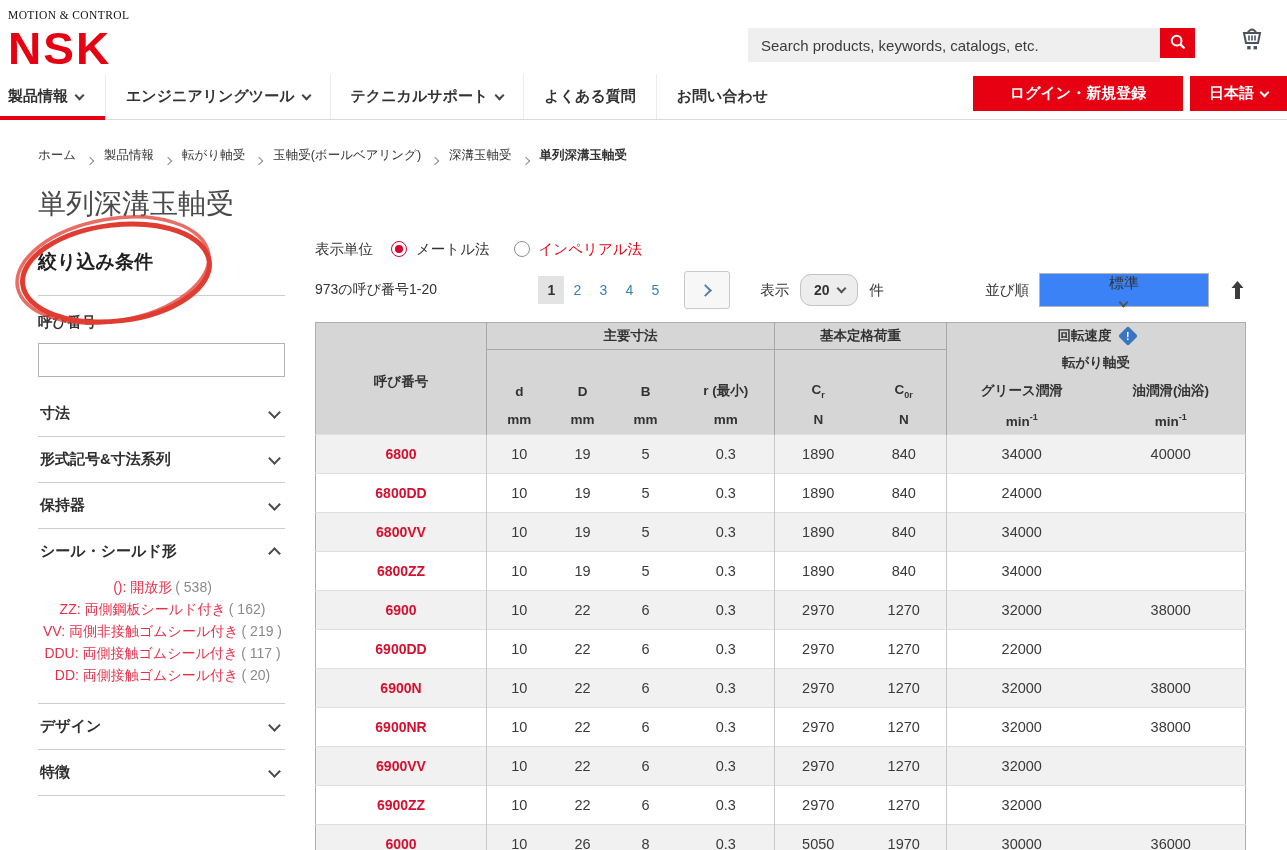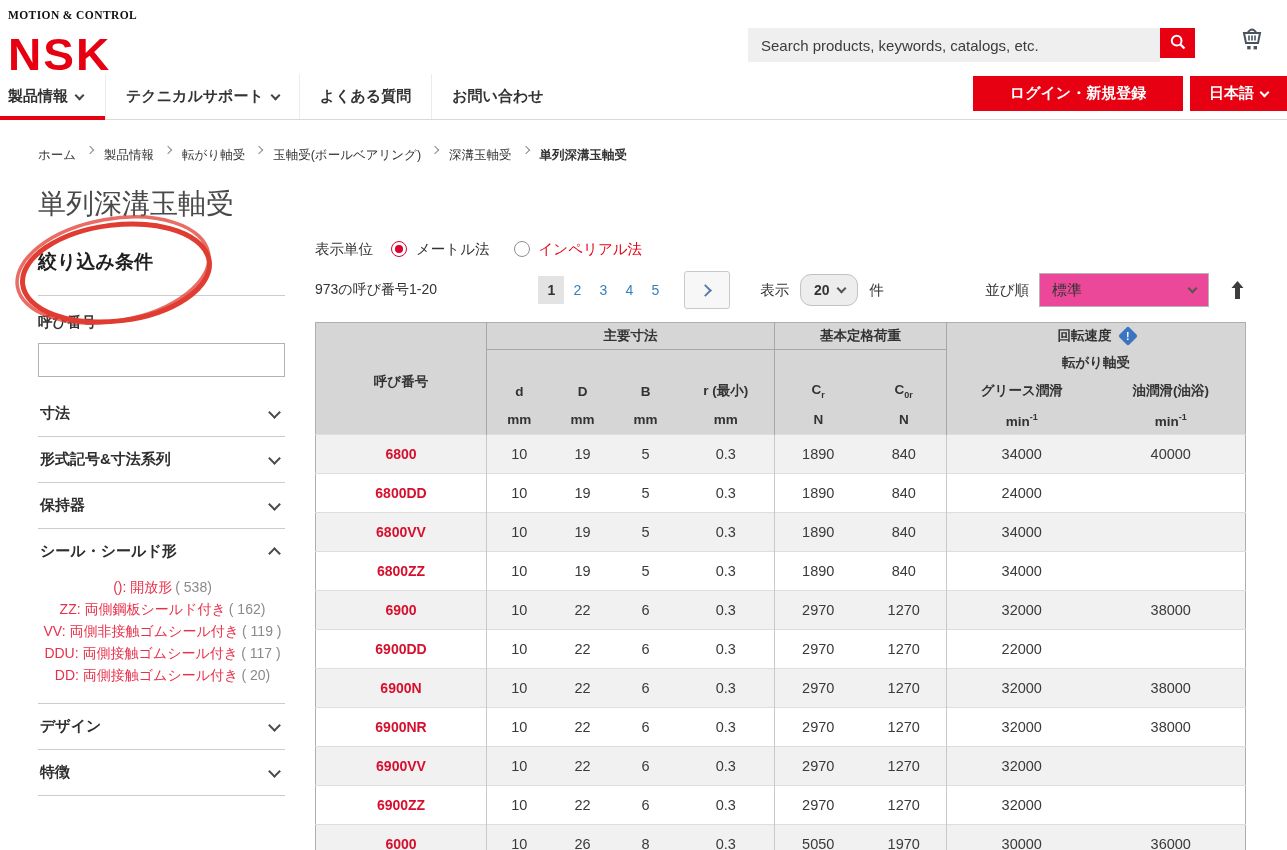--- a/index.html
+++ b/index.html
@@ -14,41 +14,41 @@
   .chev{display:inline-block;width:8px;height:8px;border-right:2px solid #444;border-bottom:2px solid #444;transform:rotate(45deg);}
   .chev.up{transform:rotate(-135deg);}
   .chev.right{transform:rotate(-45deg);}
   .chev.white{border-color:#fff;width:7px;height:7px;}
   .chev.small{width:6px;height:6px;border-width:1.5px;border-color:#8a8a8a;}
   .chev.blue{border-color:#5b7fa6;width:9px;height:9px;}
 
   
   .header-top{display:flex;align-items:flex-start;padding:10px 20px 0 8px;height:74px;}
   .logo{display:flex;flex-direction:column;line-height:1;}
-  .logo-tagline{font-family:"Liberation Serif","DejaVu Serif",serif;font-weight:700;font-size:11.5px;color:#111;letter-spacing:.4px;margin-bottom:12px;}
+  .logo-tagline{font-family:"Liberation Serif","DejaVu Serif",serif;font-weight:400;font-size:11.5px;color:#111;letter-spacing:.4px;margin-bottom:6px;}
   .logo-brand{font-size:46px;font-weight:800;color:#e60012;letter-spacing:2px;line-height:.92;transform:scaleY(.96);}
   .search-wrap{margin-left:auto;margin-top:18px;display:flex;width:447px;height:30px;}
   .search-input{flex:1;background:#efefef;border:none;outline:none;padding:17px 13px;font-size:15px;color:#333;font-family:inherit;}
   .search-input::placeholder{color:#3c3c3c;opacity:1;}
   .search-btn{width:35px;height:30px;background:#e60012;border:none;display:flex;align-items:center;justify-content:center;cursor:pointer;}
   .cart-wrap{margin-left:42px;margin-top:14px;}
 
   .nav-row{display:flex;align-items:center;height:46px;border-bottom:1px solid #d9d9d9;padding-left:8px;position:relative;}
   .nav-item{display:flex;align-items:center;gap:8px;height:100%;padding:0 20px;font-size:15px;font-weight:700;color:#333;cursor:pointer;position:relative;border-left:1px solid #ececec;}
   .nav-item:first-child{border-left:none;padding-left:0;padding-right:22px;}
   .nav-item .chev{width:7px;height:7px;margin-top:-3px;}
   .nav-item.active::after{content:"";position:absolute;left:-8px;right:6px;bottom:-1px;height:4px;background:#e60012;}
   .nav-item:first-child.active::after{left:-8px;right:0;}
   .nav-buttons{margin-left:auto;display:flex;gap:7px;height:35px;margin-bottom:6px;}
   .btn-login{width:210px;background:#e60012;color:#fff;font-size:15px;font-weight:700;display:flex;align-items:center;justify-content:center;cursor:pointer;}
   .btn-lang{width:97px;background:#e60012;color:#fff;font-size:15px;font-weight:700;display:flex;align-items:center;justify-content:center;gap:7px;cursor:pointer;}
   .btn-lang .chev{margin-top:-3px;}
 
   
-  .breadcrumb{display:flex;align-items:flex-start;gap:11px;margin:27px 0 0 38px;font-size:12.5px;color:#333;}
+  .breadcrumb{display:flex;align-items:flex-end;gap:11px;margin:27px 0 0 38px;font-size:12.5px;color:#333;}
   .crumb{color:#333;cursor:pointer;}
   .crumb.last{font-weight:700;cursor:default;}
   .page-title{margin:21px 0 0 38px;font-size:28px;font-weight:400;color:#4a4a4a;}
 
   
   .content{display:flex;align-items:flex-start;padding:0 42px 0 38px;margin-top:15px;}
   .sidebar{width:247px;flex:none;position:relative;}
   .main{flex:1;margin-left:30px;min-width:0;}
 
   
@@ -82,21 +82,21 @@
   .pagination{display:flex;align-items:center;margin-left:auto;}
   .page{width:26px;height:28px;display:flex;align-items:center;justify-content:center;font-size:14px;}
   .page.cur{background:#e3e3e3;color:#333;font-weight:700;}
   .page.lnk{color:#3580bb;cursor:pointer;}
   .next-btn{width:46px;height:38px;border:1px solid #c9c9c9;border-radius:3px;background:#f7f7f7;display:flex;align-items:center;justify-content:center;margin-left:16px;cursor:pointer;}
   .next-btn .chev{margin-left:-3px;}
   .perpage{display:flex;align-items:center;gap:11px;margin-left:30px;font-size:14.5px;}
   .select-sm{width:58px;height:32px;background:#ededed;border:1px solid #c2c2c2;border-radius:11px;display:flex;align-items:center;justify-content:center;gap:8px;font-size:14px;font-weight:700;cursor:pointer;}
   .select-sm .chev,.select-lg .chev{width:7px;height:7px;border-color:#555;margin-top:-3px;}
   .sort-group{display:flex;align-items:center;gap:10px;margin-left:auto;font-size:14.5px;}
-  .select-lg{width:170px;height:34px;background:#ec4899;border:1px solid #b5b5b5;display:flex;align-items:center;justify-content:space-between;padding:0 12px;font-size:15px;cursor:pointer;}
+  .select-lg{width:170px;height:34px;background:#3b82f6;border:1px solid #b5b5b5;display:flex;align-items:center;justify-content:space-between;padding:0 12px;font-size:15px;cursor:pointer;flex-direction:column;}
   .sort-dir{margin-left:11px;cursor:pointer;display:flex;align-items:center;}
 
   
   .tbl{width:100%;border-collapse:collapse;table-layout:fixed;margin-top:13px;border:1px solid #aeaeae;}
   .tbl thead th{background:#d6d6d6;font-size:13.5px;font-weight:700;color:#333;text-align:center;vertical-align:middle;}
   .tbl thead{border-bottom:1px solid #a8a8a8;}
   th.gl,td.bl{border-left:1px solid #c9c9c9;}
   .tbl thead th.gl{border-left:1px solid #a8a8a8;}
   .tbl .h1 th{height:27px;}
   .tbl .h2 th{height:27px;}
@@ -147,20 +147,24 @@
   </div>
 </div>
 
 <div class="nav-row">
   <div style="display:flex;height:100%;">
       <div class="nav-item active">
         <span>製品情報</span>
         <span class="chev"></span>
       </div>
       <div class="nav-item">
+        <span>エンジニアリングツール</span>
+        <span class="chev"></span>
+      </div>
+      <div class="nav-item">
         <span>テクニカルサポート</span>
         <span class="chev"></span>
       </div>
       <div class="nav-item">
         <span>よくある質問</span>
       </div>
       <div class="nav-item">
         <span>お問い合わせ</span>
       </div>
     </div>
@@ -220,21 +224,21 @@
           </div>
         </div>
         <div class="side-sec">
           <div class="sec-head">
             <span class="sec-label">シール・シールド形</span>
             <span class="chev up"></span>
           </div>
           <div class="sec-body">
             <div class="filter-line"><a class="filter-link">(): 開放形</a><span class="filter-count">( 538)</span></div>
             <div class="filter-line"><a class="filter-link">ZZ: 両側鋼板シールド付き</a><span class="filter-count">( 162)</span></div>
-            <div class="filter-line"><a class="filter-link">VV: 両側非接触ゴムシール付き</a><span class="filter-count">( 119 )</span></div>
+            <div class="filter-line"><a class="filter-link">VV: 両側非接触ゴムシール付き</a><span class="filter-count">( 219 )</span></div>
             <div class="filter-line"><a class="filter-link">DDU: 両側接触ゴムシール付き</a><span class="filter-count">( 117 )</span></div>
             <div class="filter-line"><a class="filter-link">DD: 両側接触ゴムシール付き</a><span class="filter-count">( 20)</span></div>
           </div>
         </div>
         <div class="side-sec">
           <div class="sec-head">
             <span class="sec-label">デザイン</span>
             <span class="chev"></span>
           </div>
         </div>

